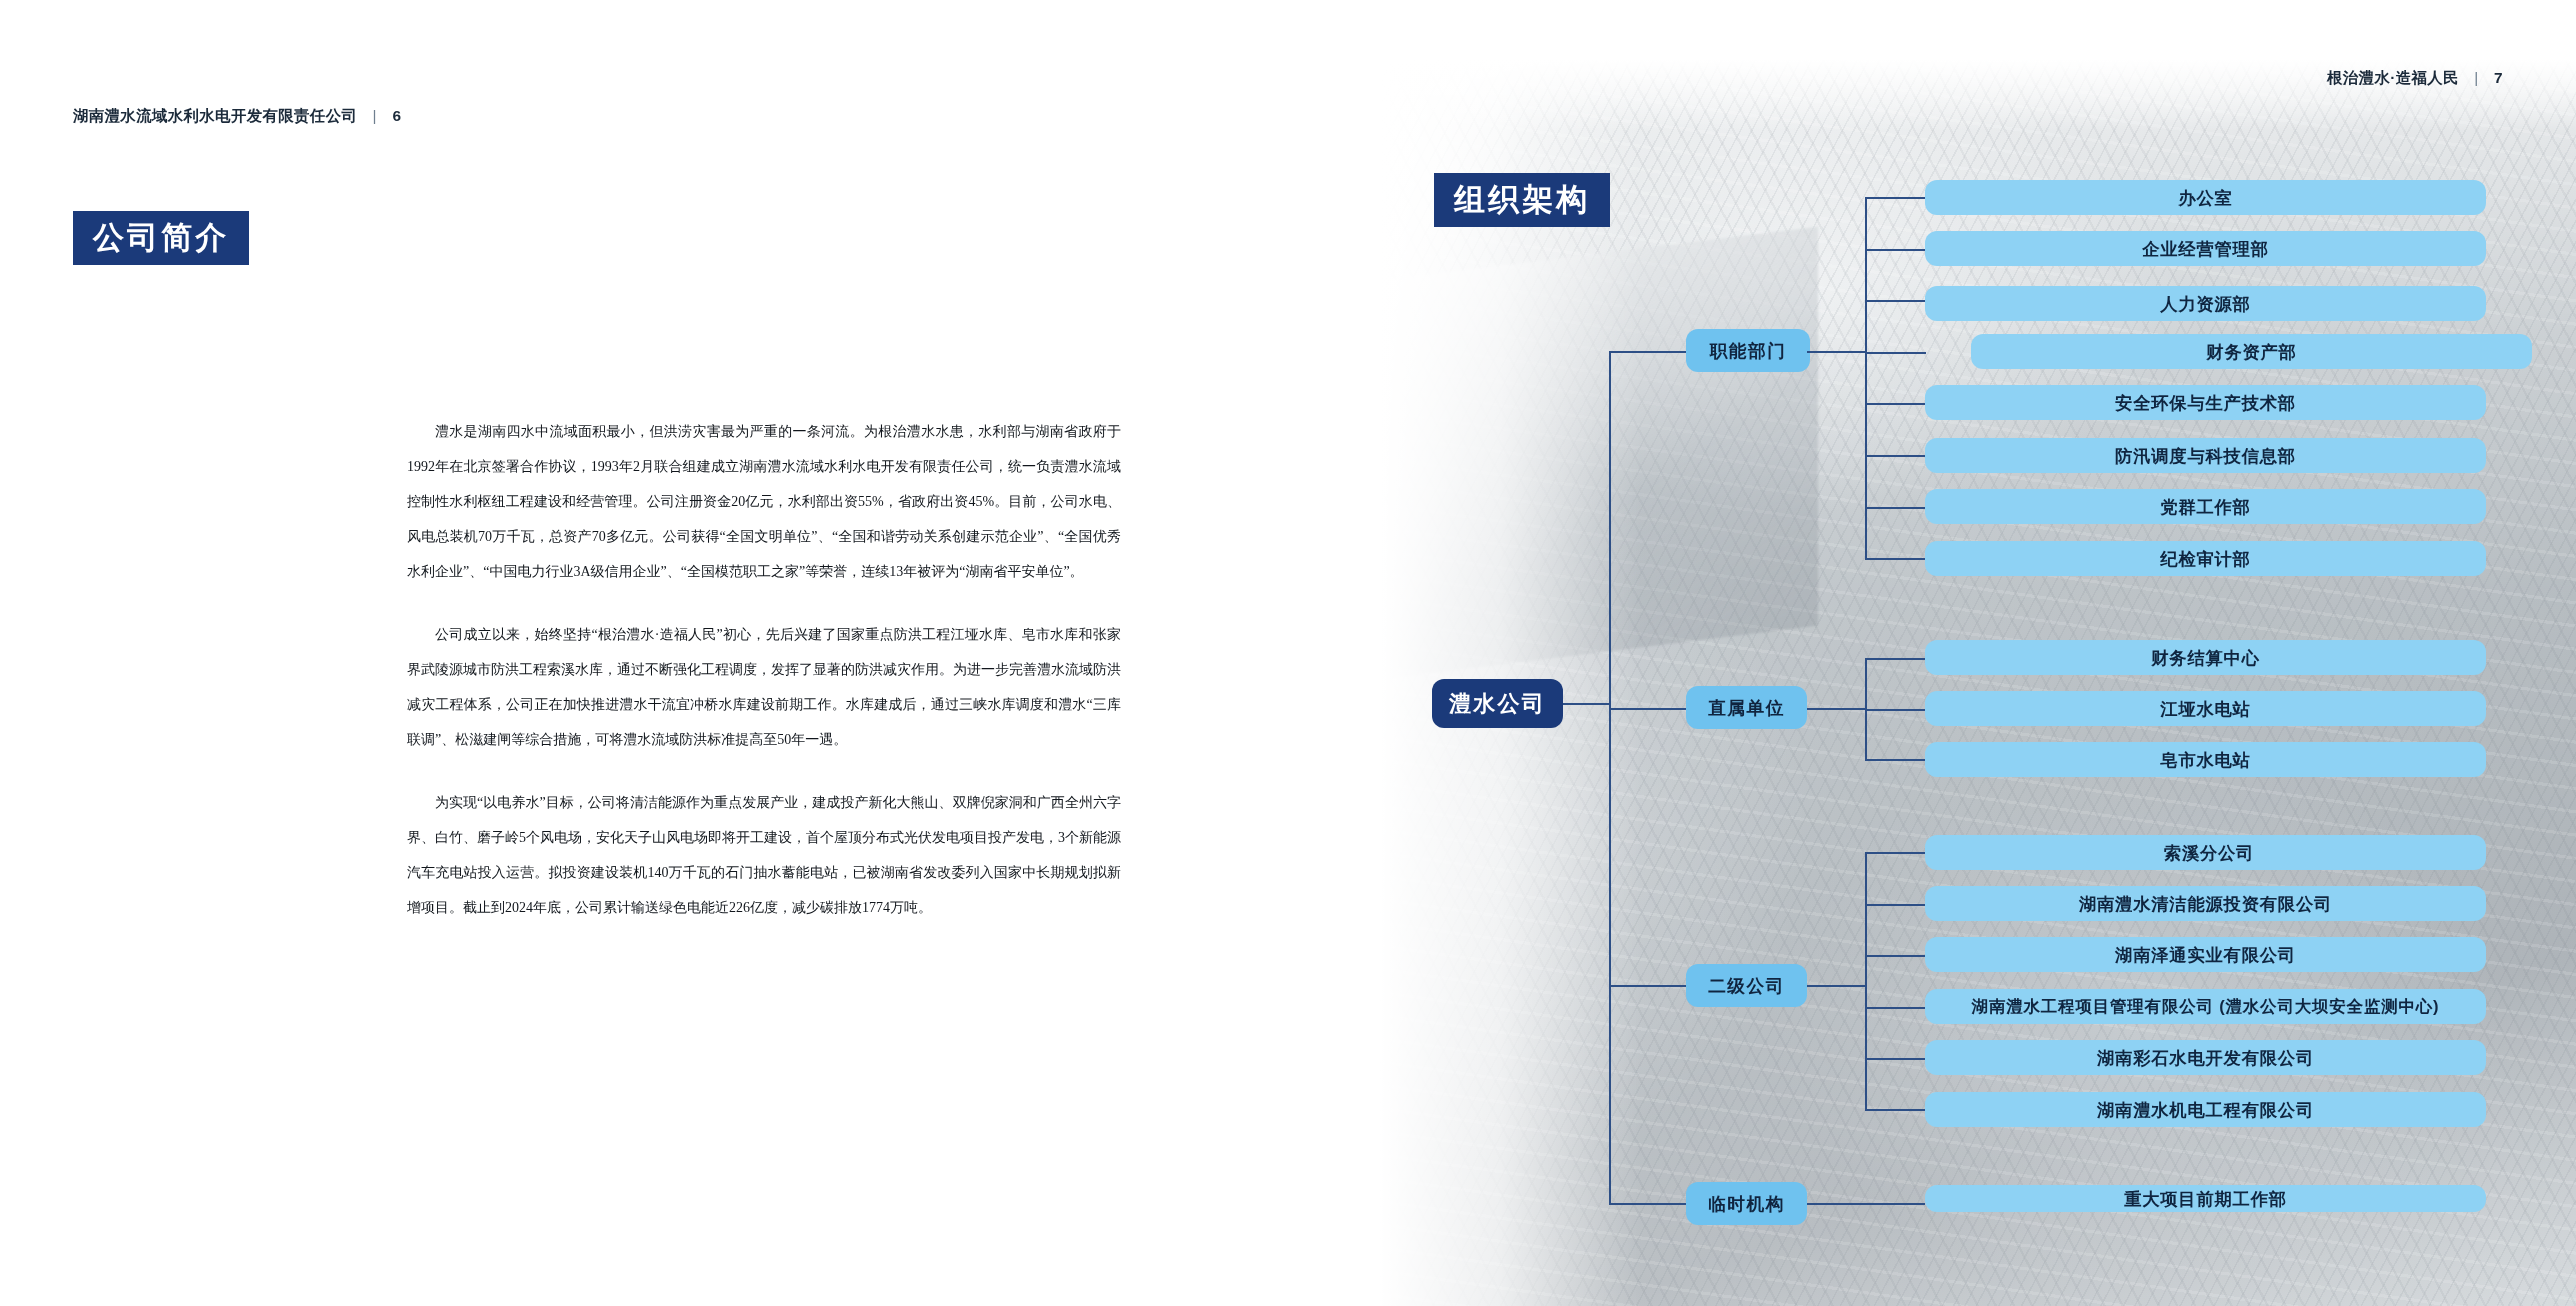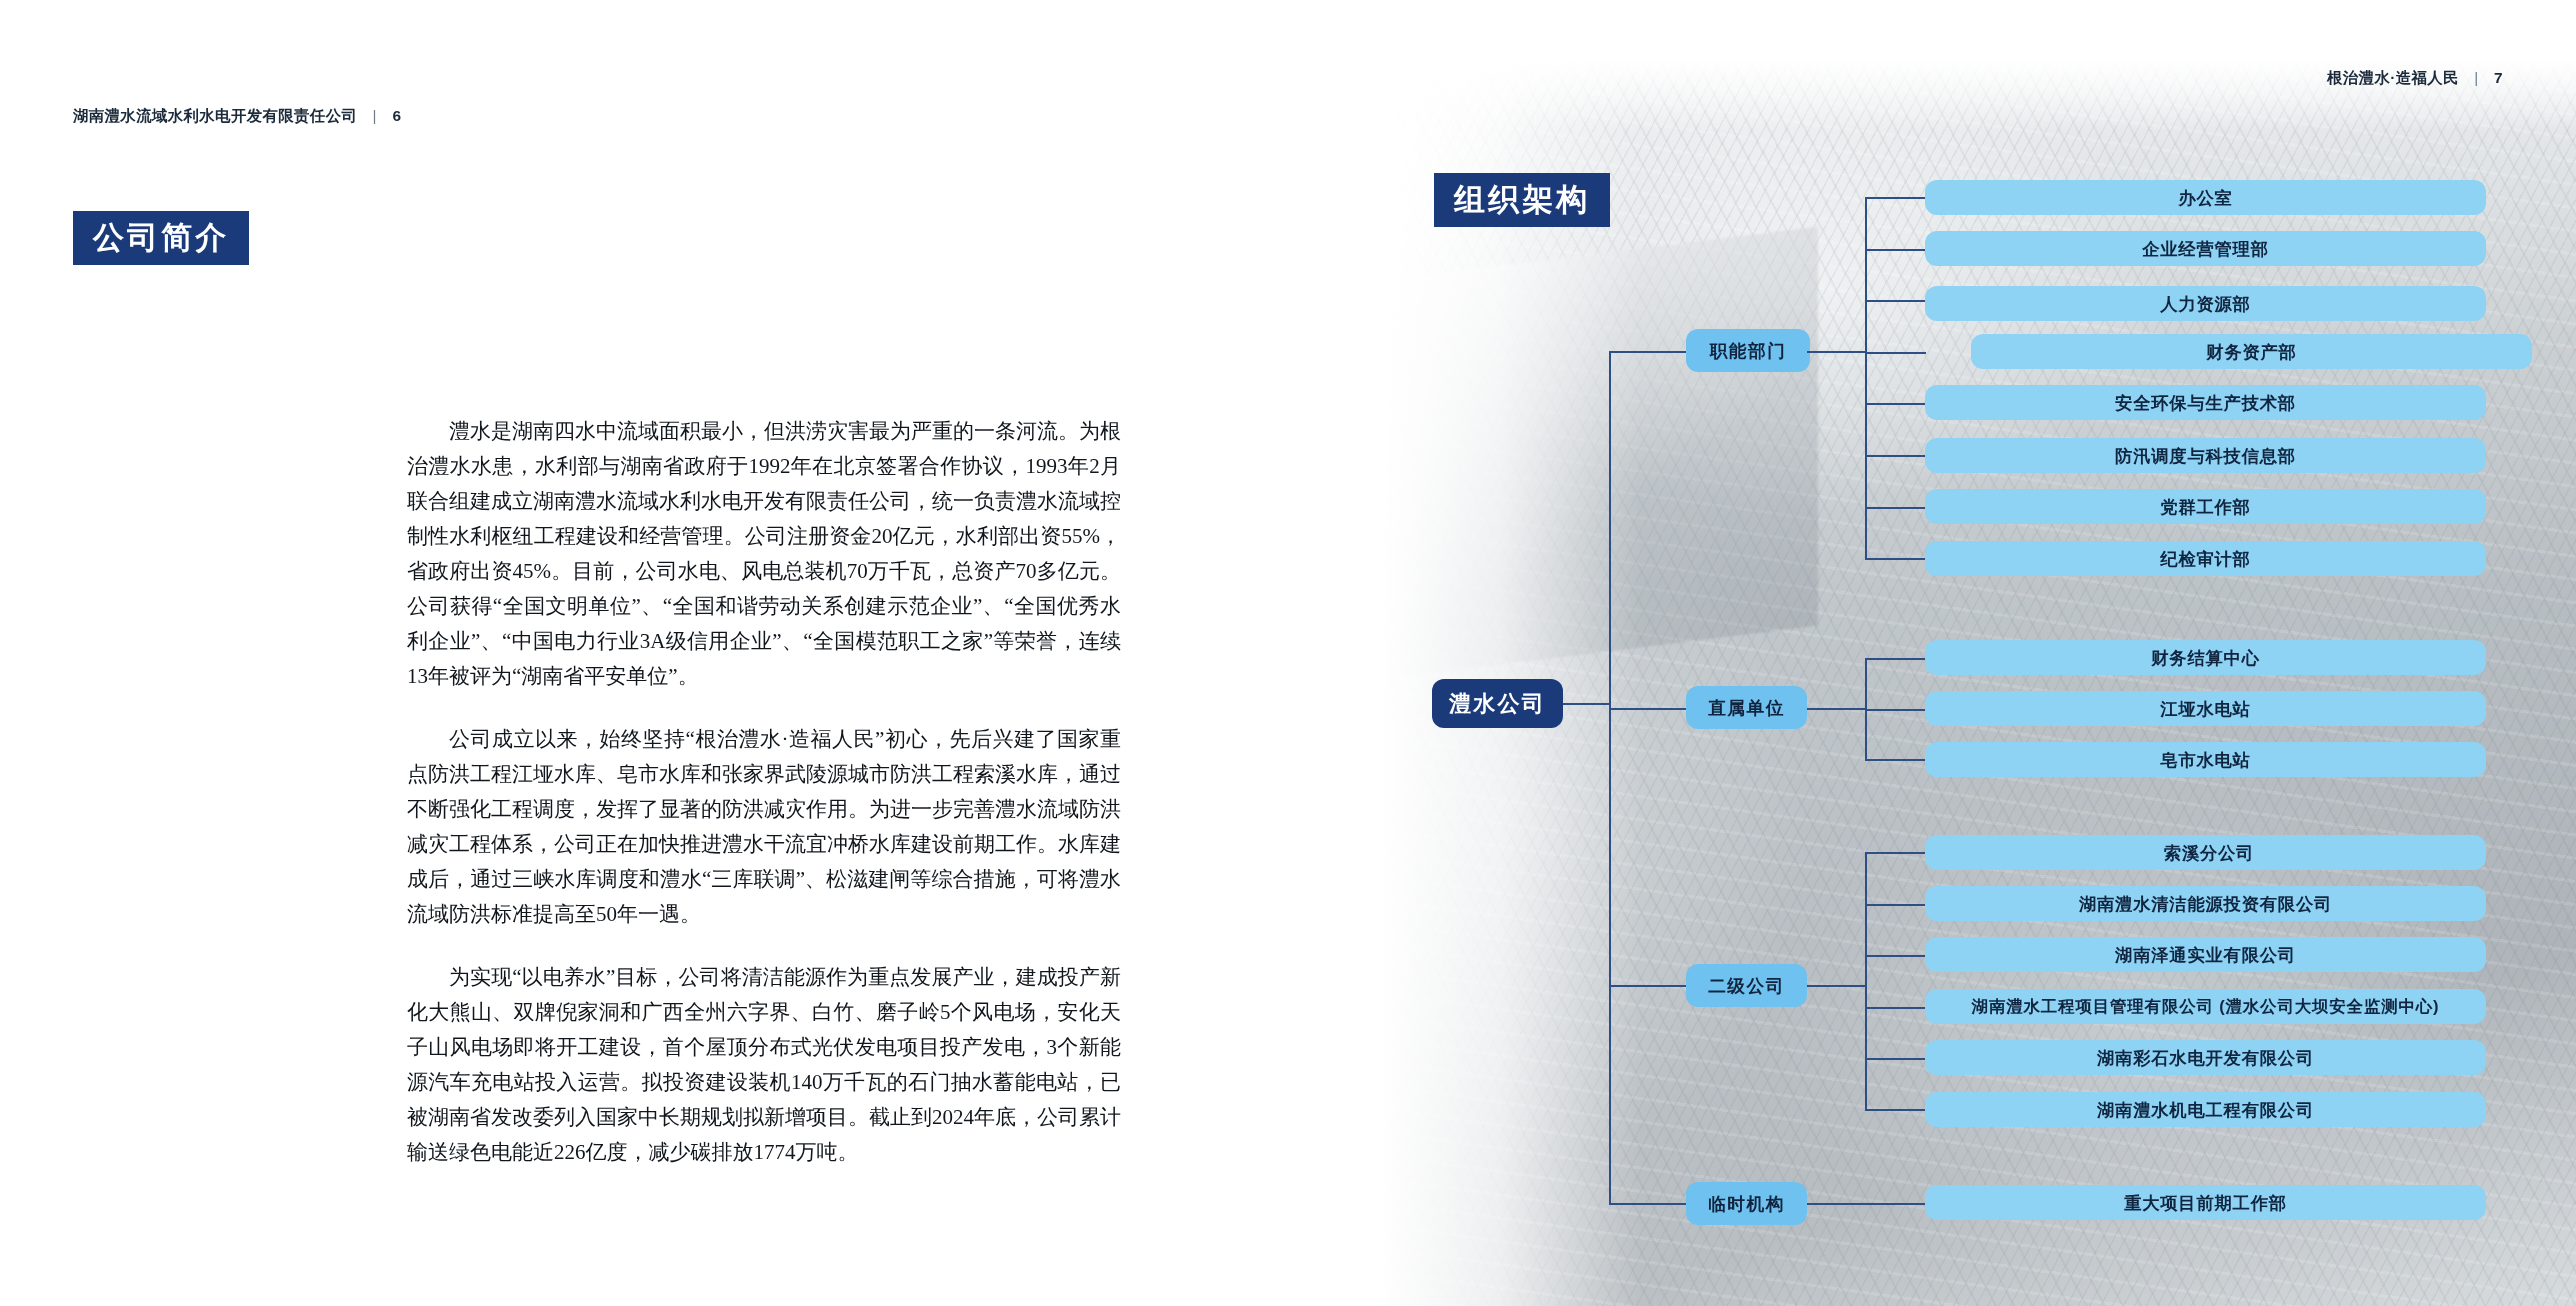--- a/index.html
+++ b/index.html
@@ -84,21 +84,21 @@
     padding: 10.7px 20px 12.3px 20px;
     line-height: 1;
     z-index: 5;
   }
   
   .body-copy {
     position: absolute;
     left: 407px;
     top: 376px;
     width: 714px;
-    font-size: 21px;
+    font-size: 14px;
     line-height: 35px;
     color: #11161c;
     text-align: justify;
     font-family: "Liberation Serif", serif;
   }
   .body-copy p {
     margin: 0 0 28px 0;
     text-indent: 2em;
   }
   .body-copy p:last-child { margin-bottom: 0; }
@@ -313,18 +313,18 @@
 
       <div class="connector h-line" style="left:577px; top:1058px; width:61px;"></div>
       <div class="node leaf-node" style="left:637px; top:1040px; width:561px; height:35px;">湖南彩石水电开发有限公司</div>
 
       <div class="connector h-line" style="left:577px; top:1109px; width:61px;"></div>
       <div class="node leaf-node" style="left:637px; top:1092px; width:561px; height:35px;">湖南澧水机电工程有限公司</div>
 
       <div class="connector h-line" style="left:321px; top:1203px; width:77px;"></div>
       <div class="node group-node" style="left:398px; top:1182px; width:121px; height:43px;">临时机构</div>
       <div class="connector h-line" style="left:519px; top:1203px; width:118px;"></div>
-      <div class="node leaf-node" style="left:637px; top:1185px; width:561px; height:35px;text-align:center;">重大项目前期工作部</div>
+      <div class="node leaf-node" style="left:637px; top:1185px; width:561px; height:27px;text-align:center;">重大项目前期工作部</div>
 
     </div>
   </div>
 </div>
 
 
 </body></html>

